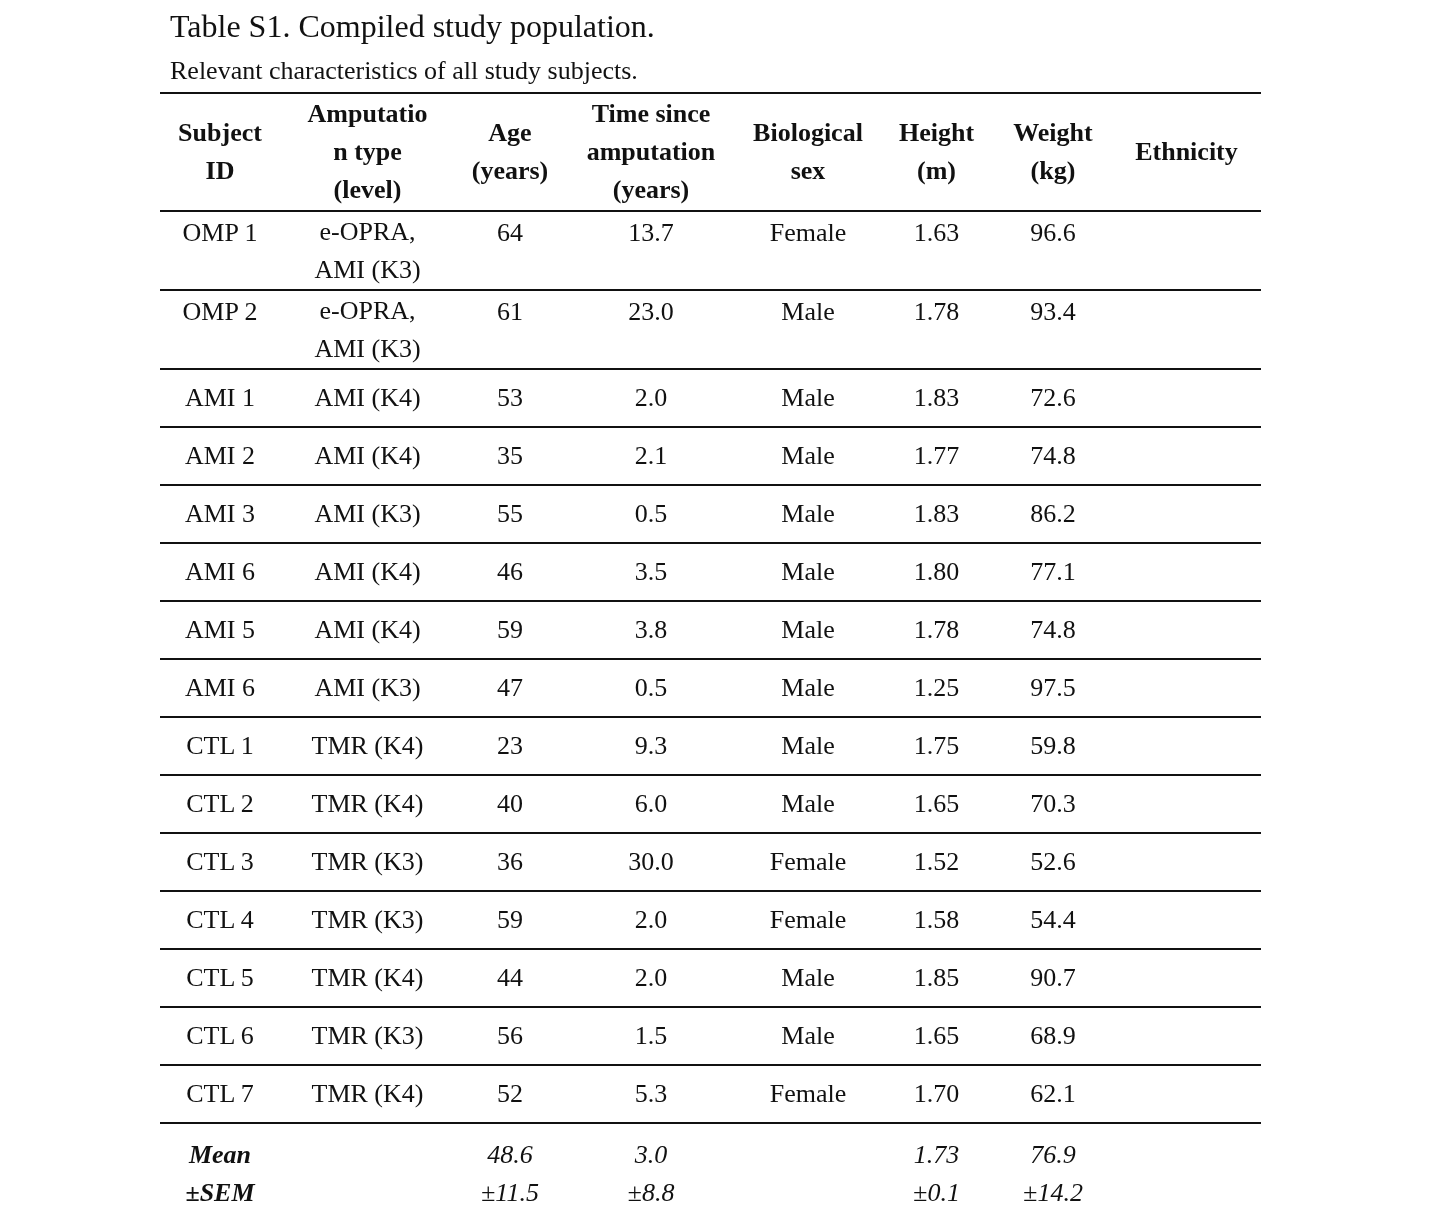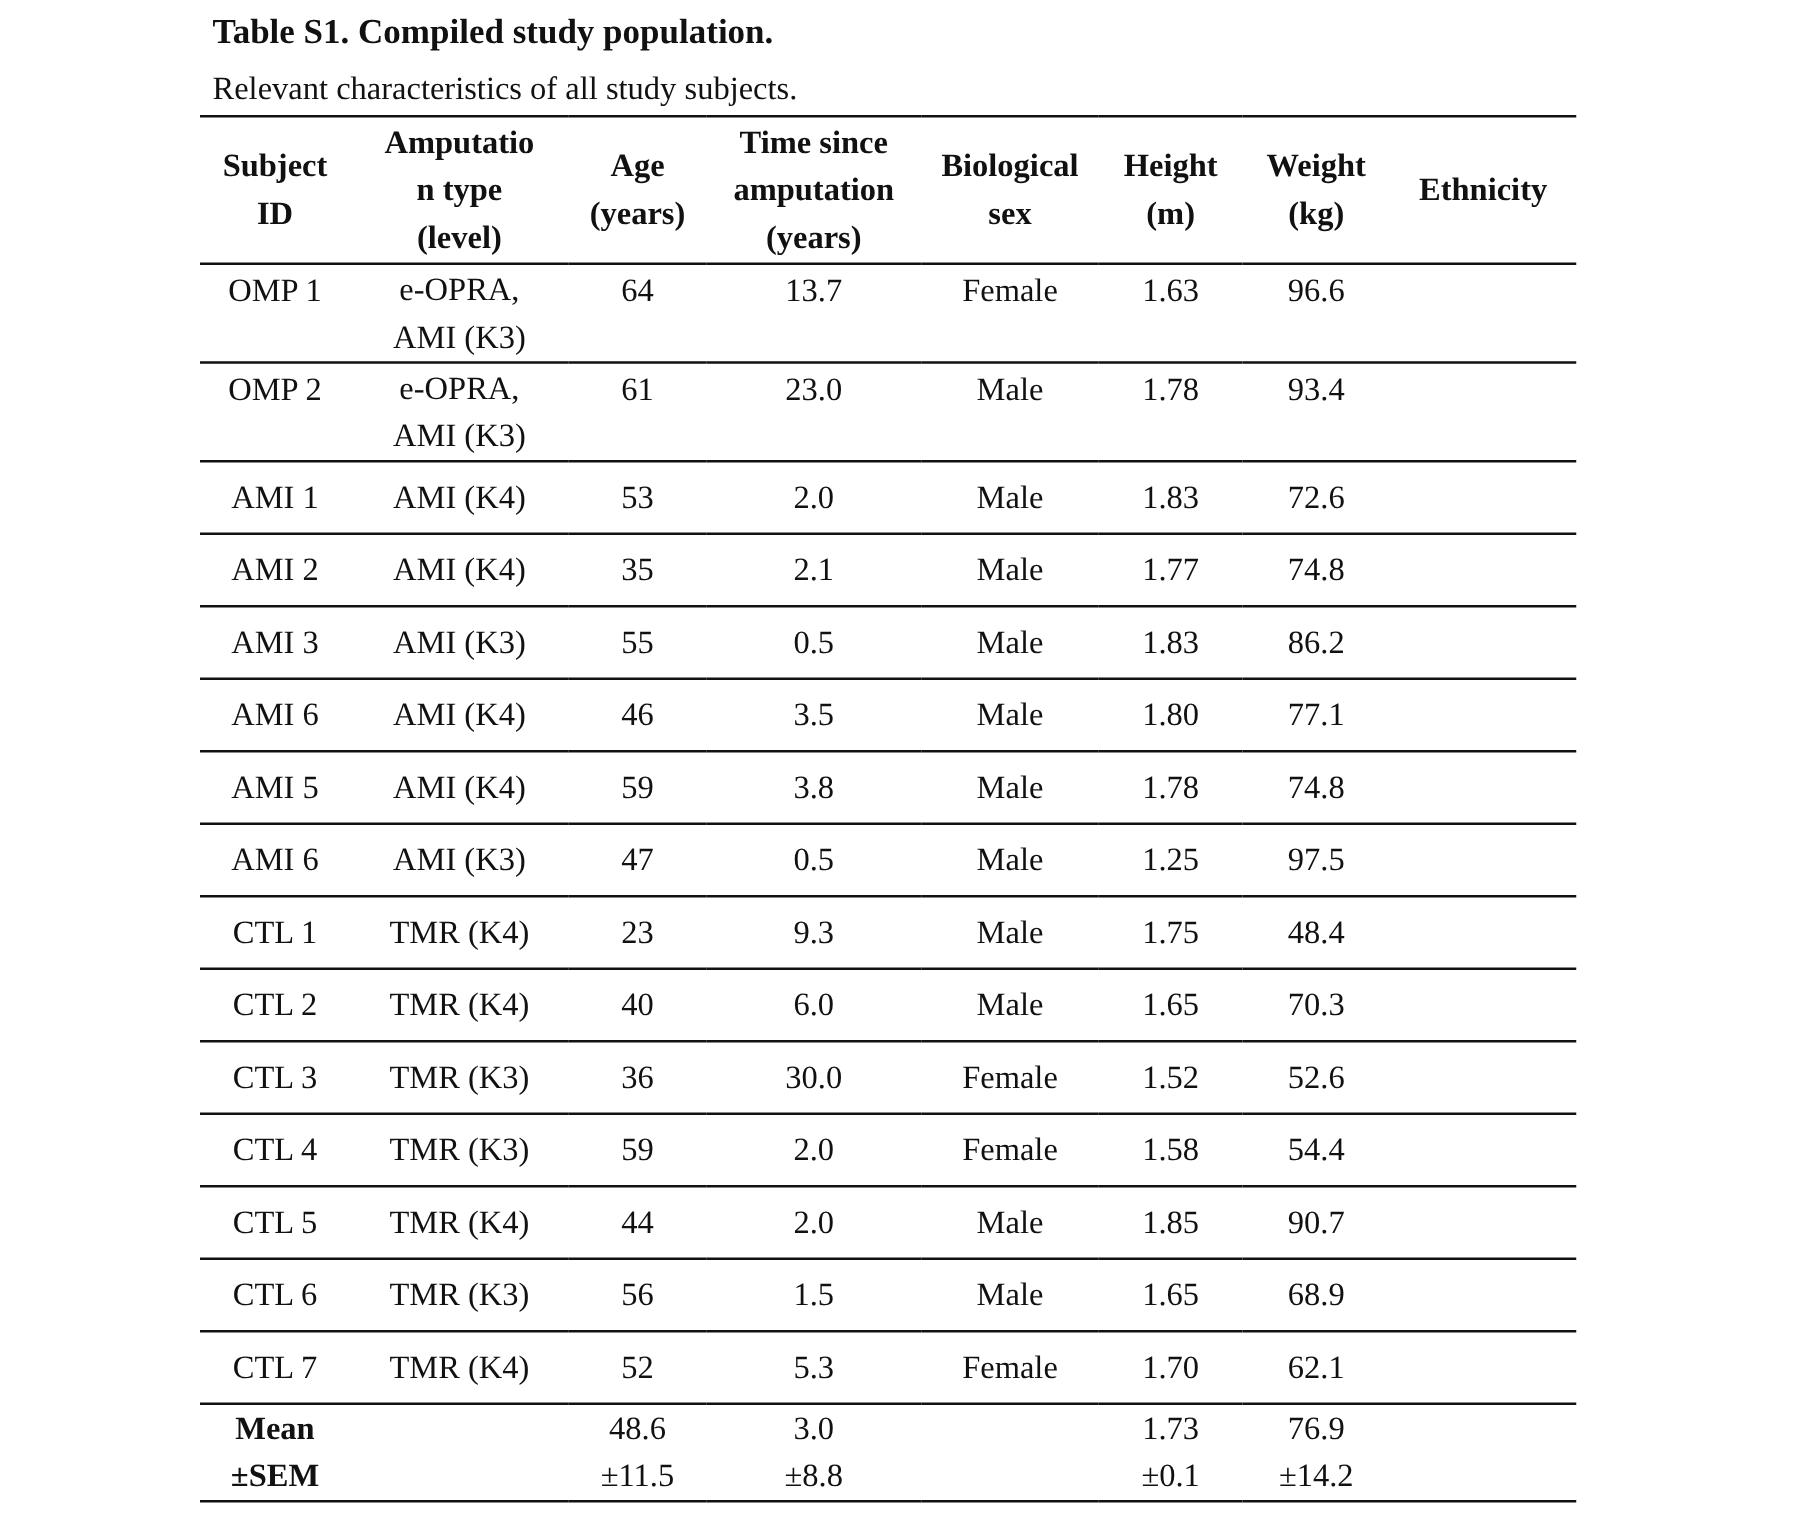--- a/index.html
+++ b/index.html
@@ -12,22 +12,22 @@
       height: 1212px;
       position: relative;
       font-family: "Liberation Serif", "DejaVu Serif", serif;
       color: #111111;
       overflow: hidden;
     }
     .caption-title {
       position: absolute;
       left: 170px;
       top: 10px;
-      font-size: 28px;
-      font-weight: bold;
+      font-size: 32px;
+      font-weight: normal;
       line-height: 32px;
       white-space: nowrap;
     }
     .caption-sub {
       position: absolute;
       left: 170px;
       top: 55px;
       font-size: 26px;
       line-height: 32px;
       white-space: nowrap;
@@ -66,21 +66,22 @@
       padding: 0;
       height: 56px;
       line-height: 38px;
       border-bottom: 2px solid #111;
     }
     table.study tr.tall td { height: 75px; }
     table.study tr.tall td.top { vertical-align: top; padding-top: 2px; }
     table.study tr.summary td {
       height: 76px;
       vertical-align: top;
-      padding-top: 0;
+      padding-top: 12px;
+      font-style: italic;
     }
     table.study tr.summary td .line { display: block; line-height: 38px; }
     .bold { font-weight: bold; }
   </style>
 </head>
 <body>
 
 <div class="caption-title">Table S1. Compiled study population.</div>
 <div class="caption-sub">Relevant characteristics of all study subjects.</div>
 
@@ -188,21 +189,21 @@
         <td>97.5</td>
         <td></td>
       </tr>
       <tr>
         <td>CTL 1</td>
         <td><span>TMR (K4)</span></td>
         <td>23</td>
         <td>9.3</td>
         <td>Male</td>
         <td>1.75</td>
-        <td>48.4</td>
+        <td>59.8</td>
         <td></td>
       </tr>
       <tr>
         <td>CTL 2</td>
         <td><span>TMR (K4)</span></td>
         <td>40</td>
         <td>6.0</td>
         <td>Male</td>
         <td>1.65</td>
         <td>70.3</td>

